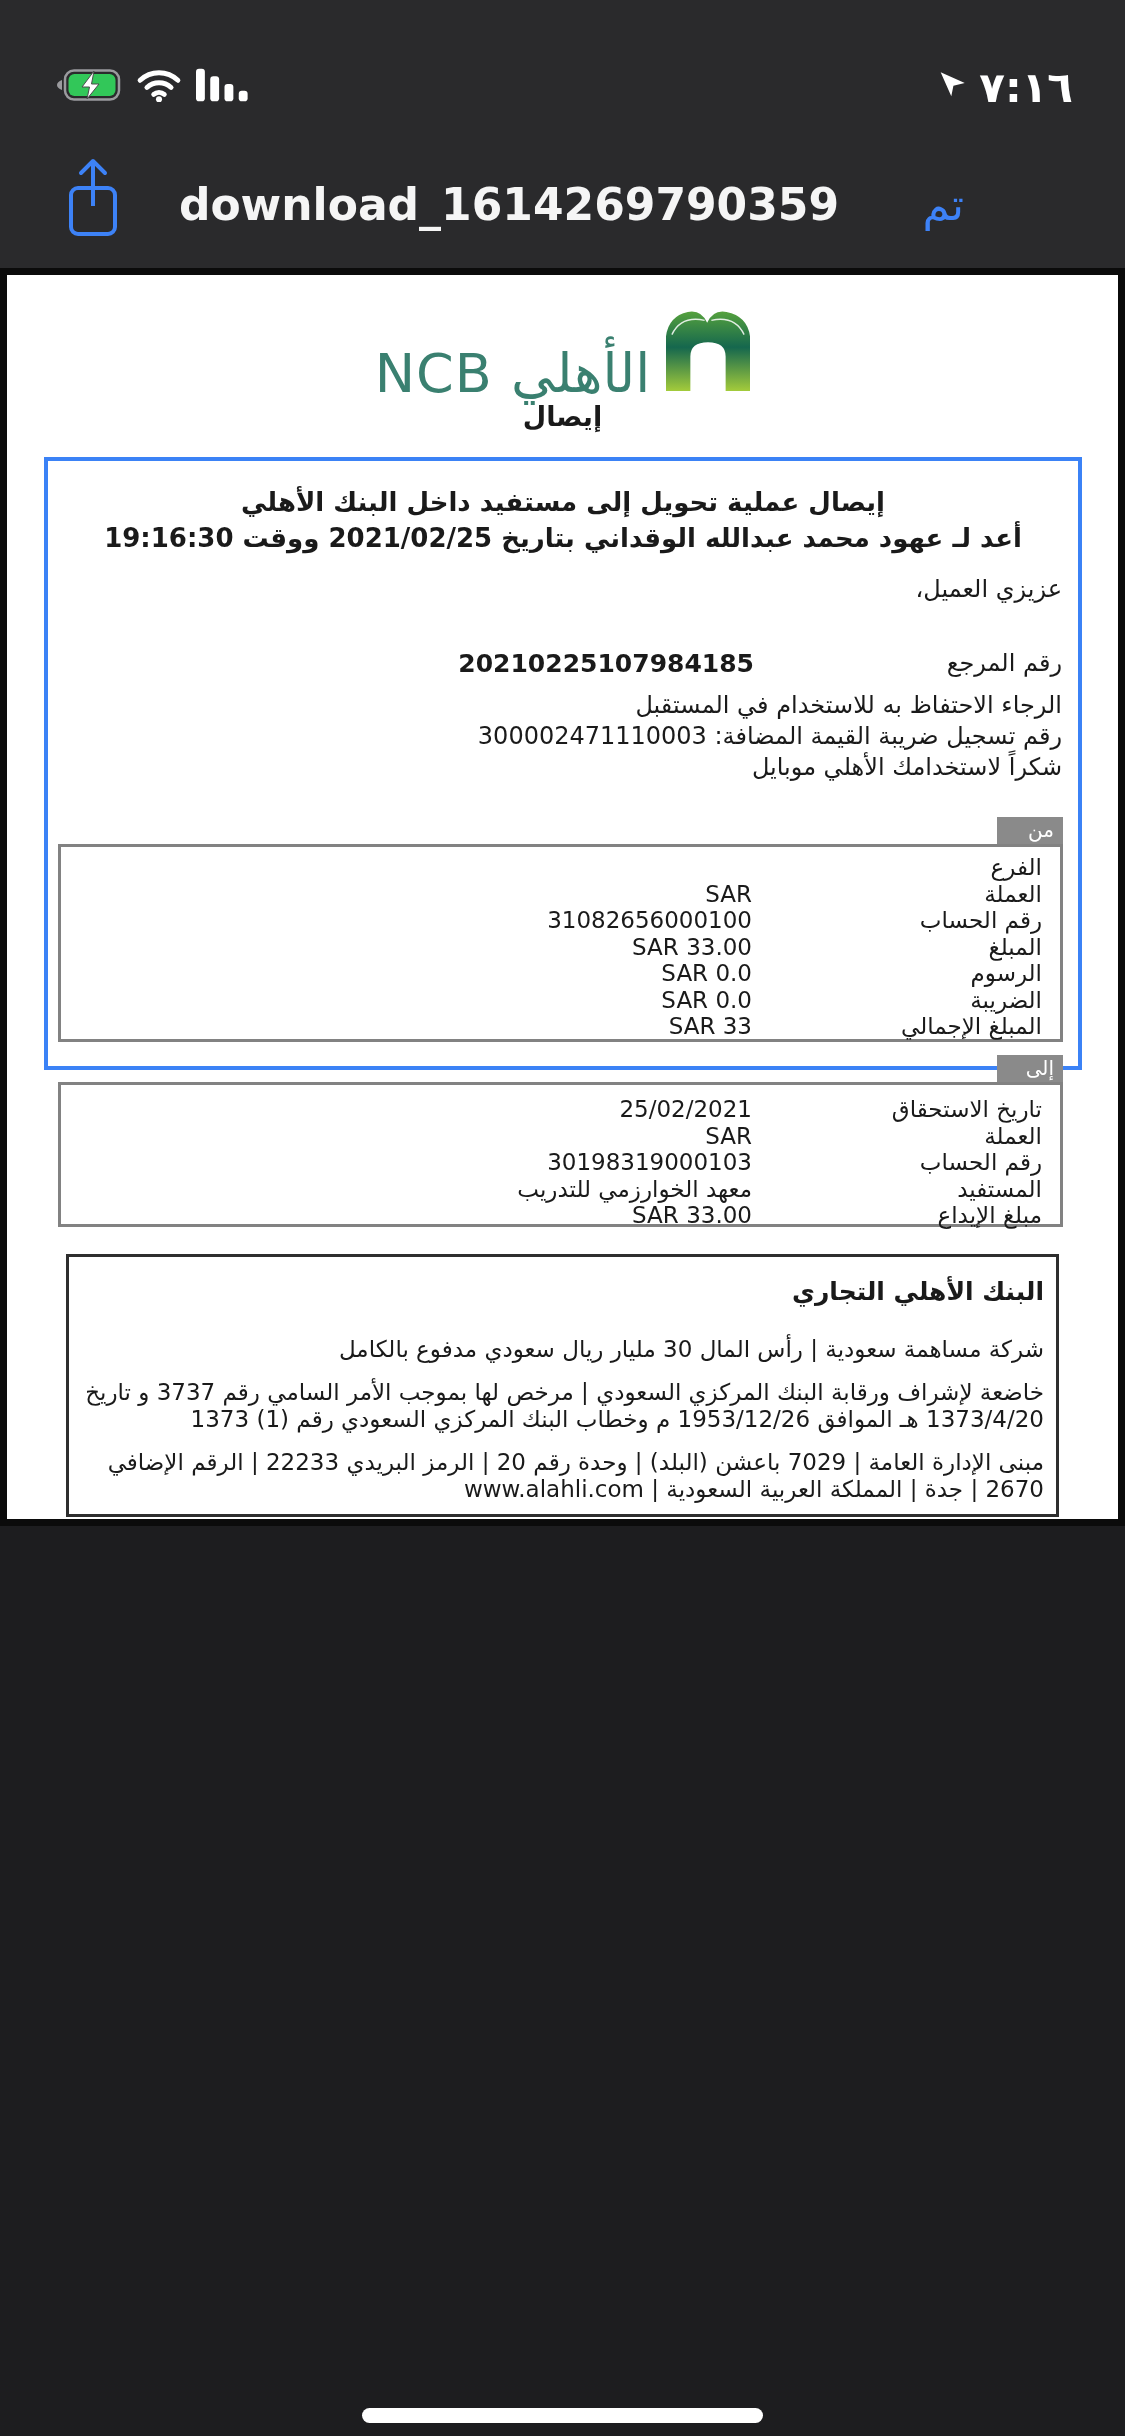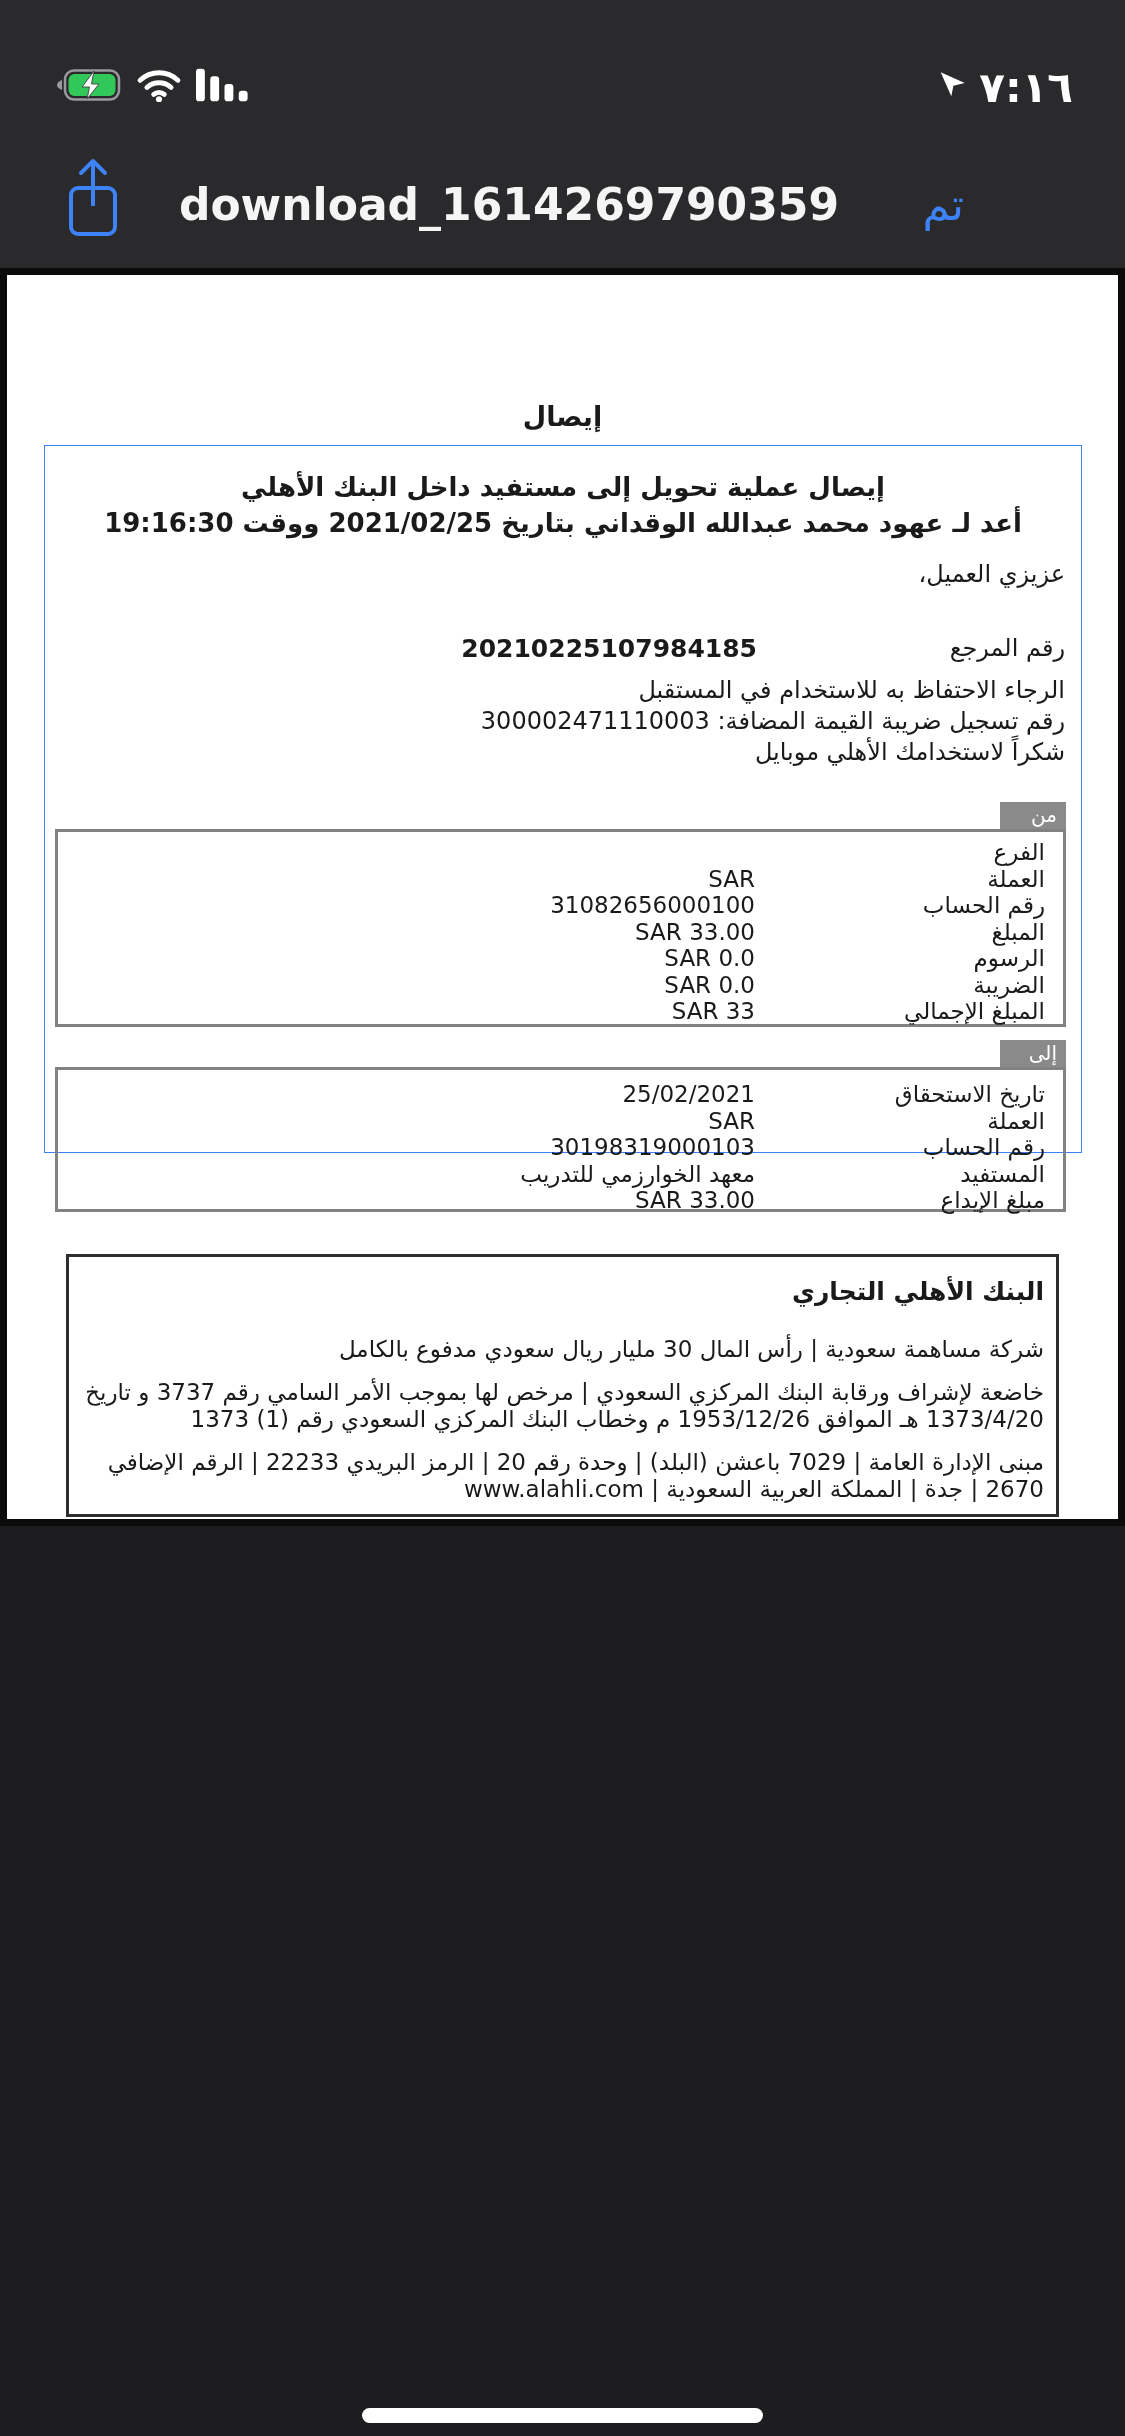--- a/index.html
+++ b/index.html
@@ -48,22 +48,22 @@
   }
   .brand-text {
     font-size:54px; color:#3a8070; line-height:1;
     transform:translateY(6px); letter-spacing:1px;
   }
   .receipt-label {
     position:absolute; top:126px; left:0; right:0;
     text-align:center; font-weight:bold; font-size:27px;
   }
   .outer-box {
-    position:absolute; top:170px; left:37px; width:1038px; height:708px;
-    border:1px solid #3b82f6; box-sizing:border-box;
+    position:absolute; top:182px; left:37px; width:1038px; height:613px;
+    border:4px solid #3b82f6; box-sizing:border-box;
   }
   .rtitle { position:absolute; left:0; right:0; text-align:center; font-weight:bold; font-size:26px; }
   .rtitle1 { top:26px; }
   .rtitle2 { top:62px;text-align:center; }
   .greeting { position:absolute; top:114px; right:16px; font-size:24px; }
   .ref-row {
     position:absolute; top:188px; left:16px; right:16px;
     display:grid; grid-template-columns:308px 1fr; direction:rtl;
   }
   .ref-row .lbl { font-size:24px; }
@@ -154,20 +154,37 @@
       <line x1="29" y1="52" x2="29" y2="8" stroke="#3d82f7" stroke-width="4"></line>
       <polyline points="17,19 29,7 41,19" fill="none" stroke="#3d82f7" stroke-width="4" stroke-linejoin="round" stroke-linecap="round"></polyline>
     </svg>
   </span>
   <span class="nav-title">download_1614269790359</span>
   <span class="done-btn">تم</span>
 </div>
 
 <div class="page">
 
+  <div class="logo-row">
+    <span class="brand-text"><span>NCB</span> <span>الأهلي</span></span>
+    <span>
+      <svg width="84" height="80" viewBox="0 0 100 95">
+        <defs>
+          <linearGradient id="ncbGrad" x1="0" y1="0" x2="0" y2="1">
+            <stop offset="0" stop-color="#55a13d"></stop>
+            <stop offset="0.45" stop-color="#15674e"></stop>
+            <stop offset="1" stop-color="#a3cb3b"></stop>
+          </linearGradient>
+        </defs>
+        <path d="M0,95 L0,30 Q3,6 26,1 Q42,-2 49,14 Q56,-2 72,1 Q97,6 100,30 L100,95 L71,95 L71,54 Q71,37 50,37 Q29,37 29,54 L29,95 Z" fill="url(#ncbGrad)"></path>
+        <path d="M7,28 Q18,5 46,11" stroke="#ffffff" stroke-width="1.6" fill="none" opacity="0.85"></path>
+        <path d="M93,28 Q82,5 54,11" stroke="#ffffff" stroke-width="1.6" fill="none" opacity="0.85"></path>
+      </svg>
+    </span>
+  </div>
 
   <div class="receipt-label">إيصال</div>
 
   <div class="outer-box">
     <div class="rtitle rtitle1">إيصال عملية تحويل إلى مستفيد داخل البنك الأهلي</div>
     <div class="rtitle rtitle2">أعد لـ عهود محمد عبدالله الوقداني بتاريخ 2021/02/25 ووقت 19:16:30</div>
 
     <div class="greeting">عزيزي العميل،</div>
 
     <div class="ref-row">

